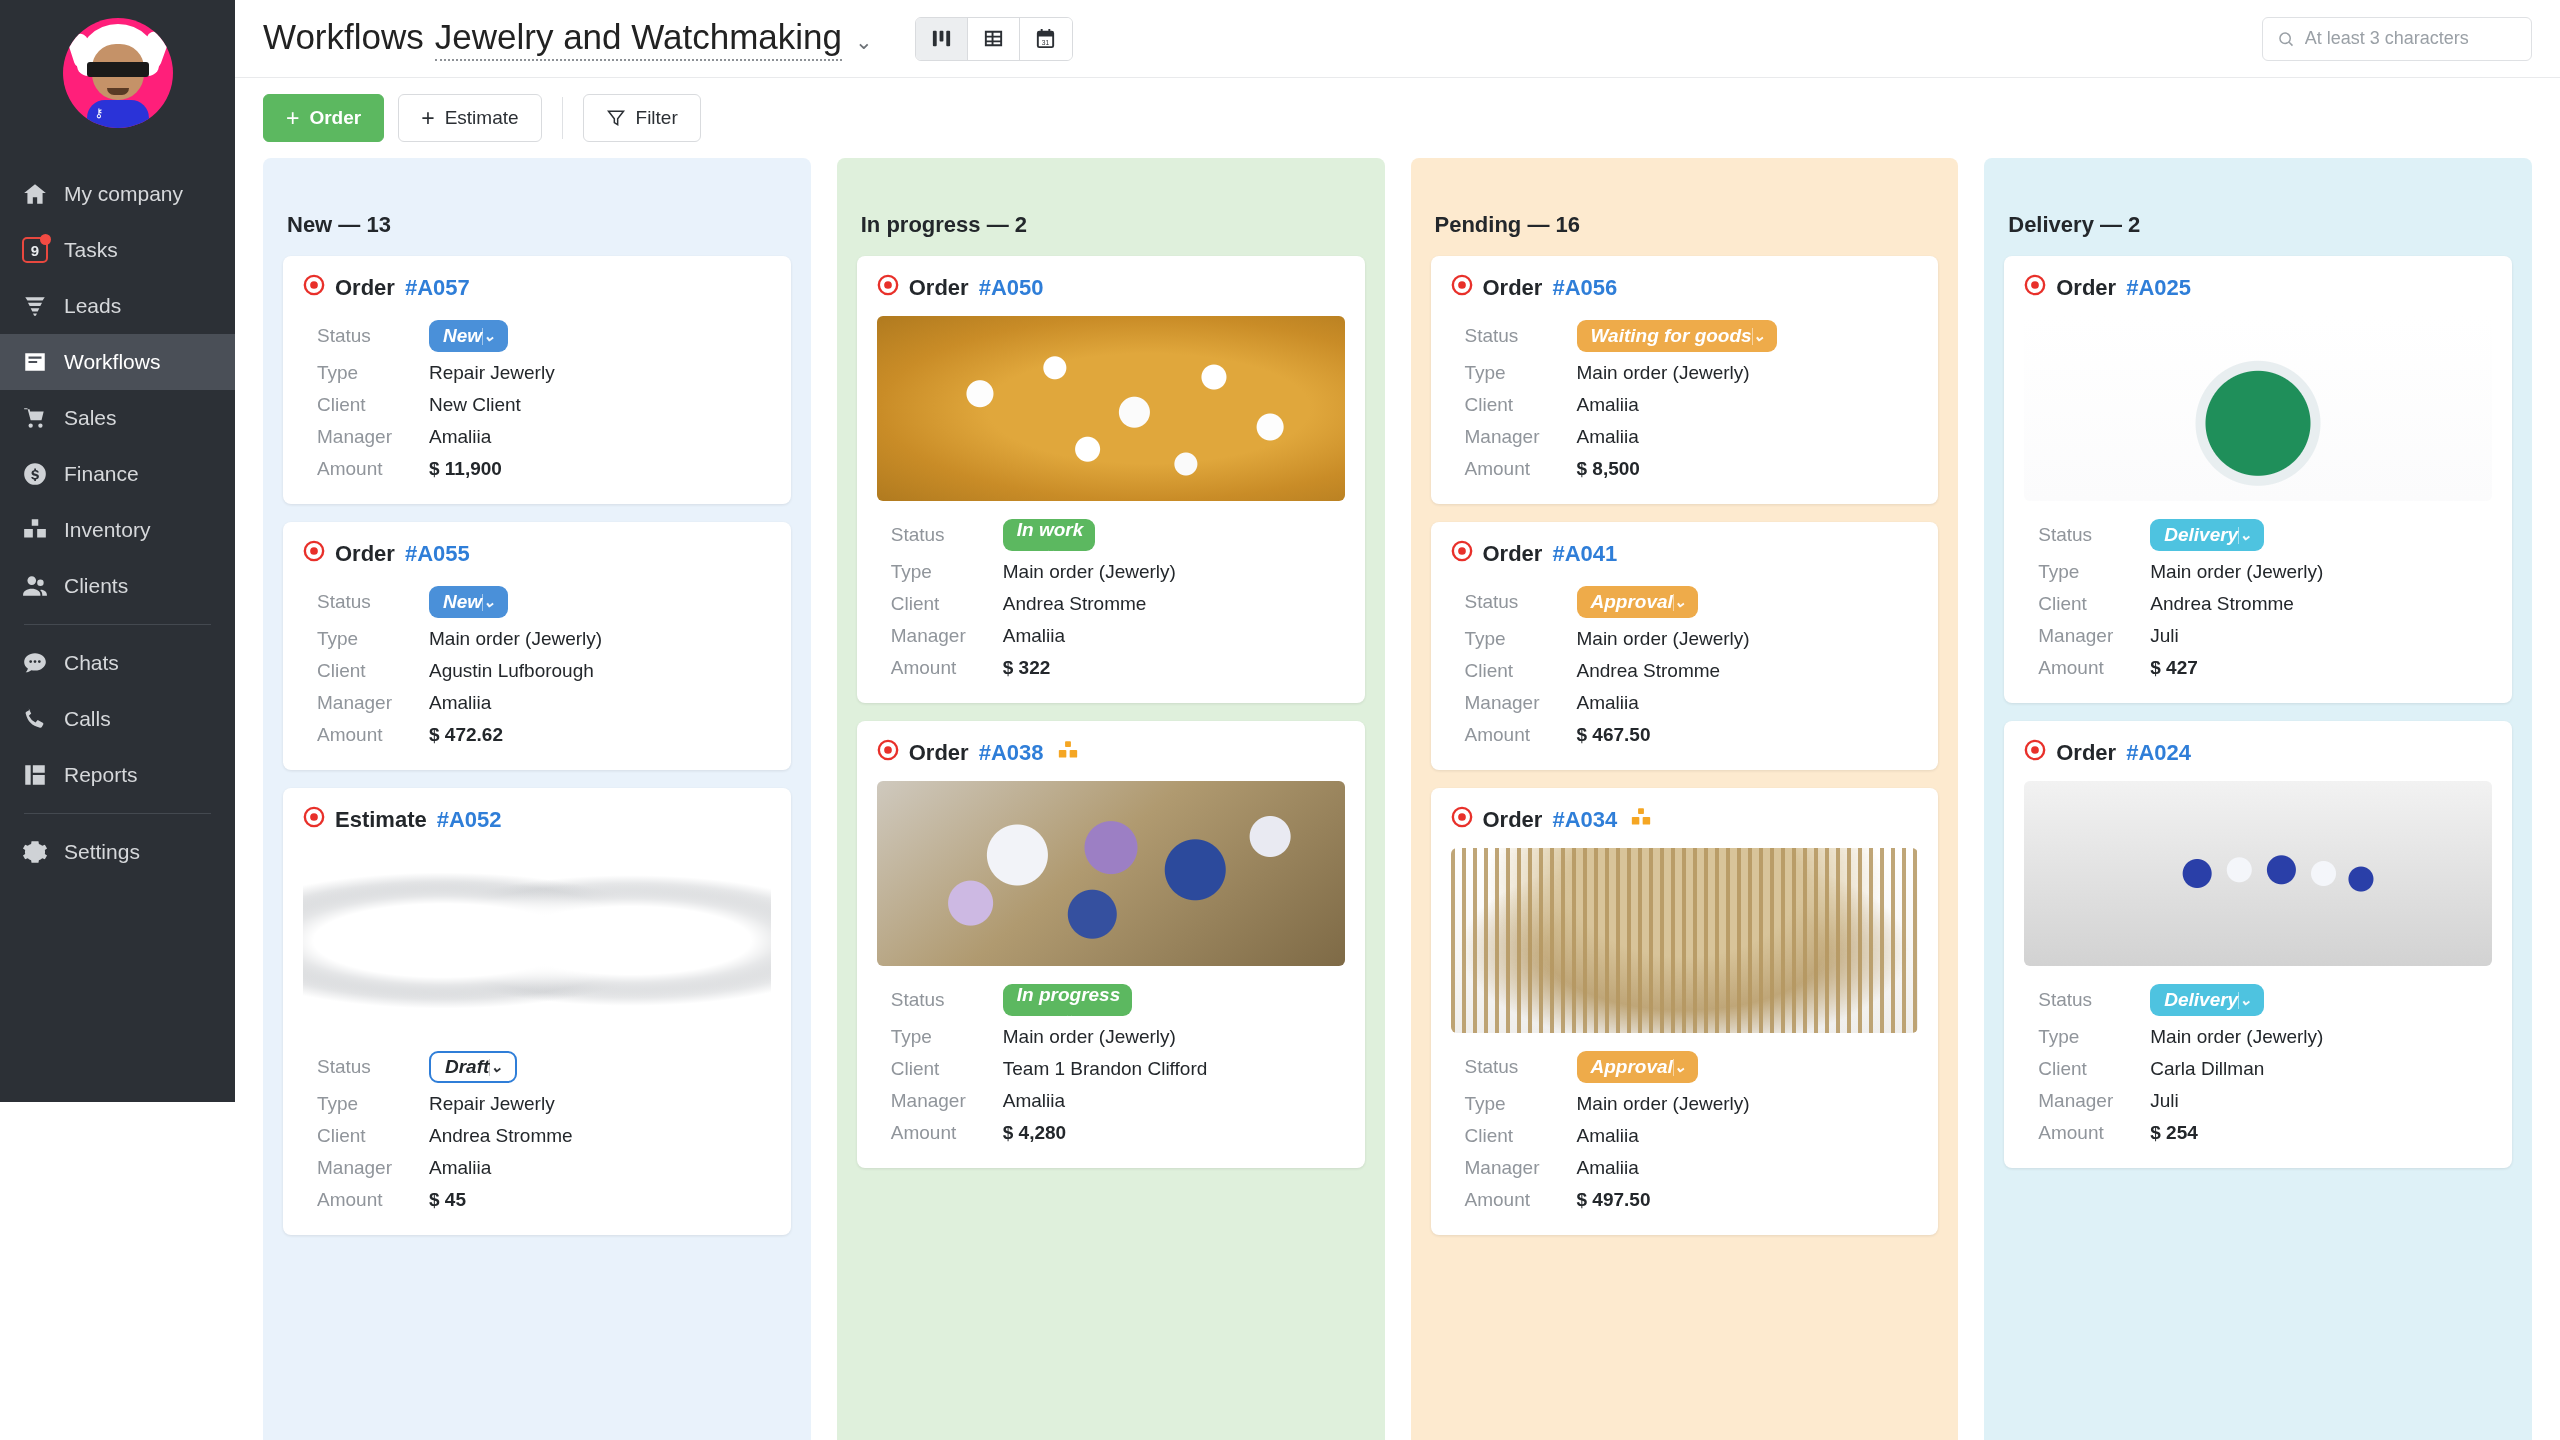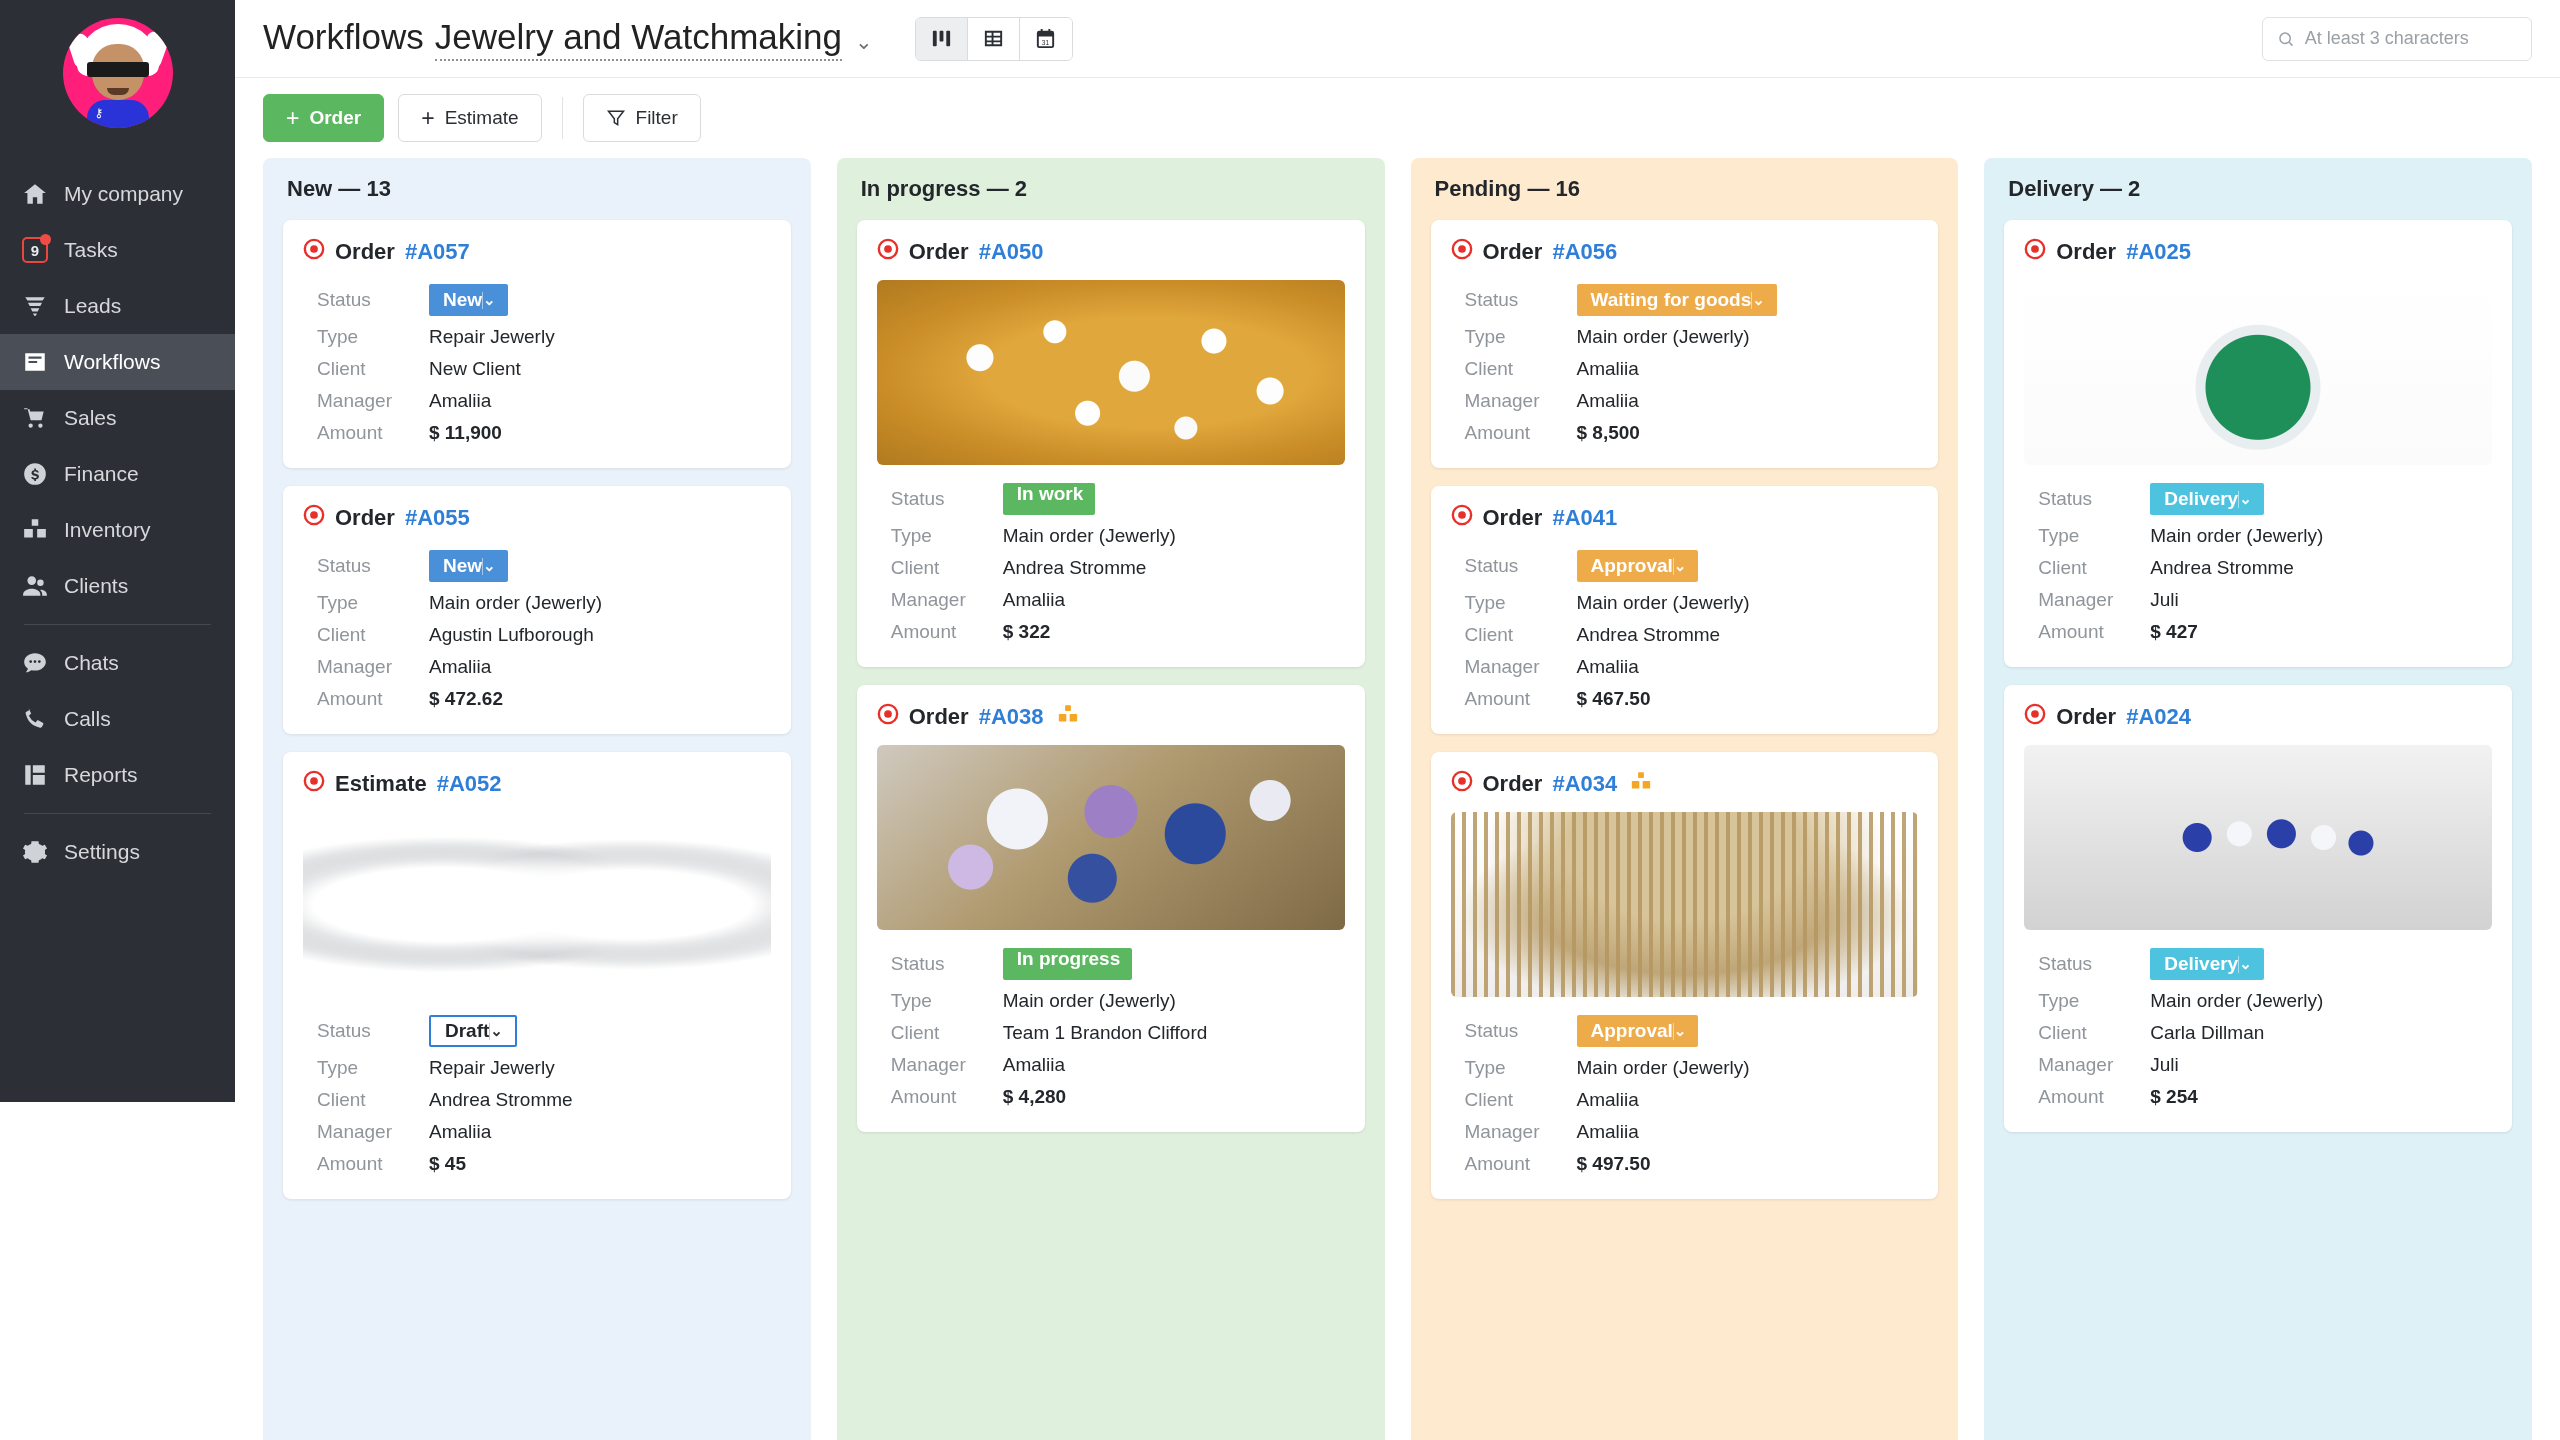--- a/index.html
+++ b/index.html
@@ -140,21 +140,22 @@
   
   .board {
     flex: 1; display: flex; gap: 26px; padding: 0 28px; overflow: hidden;
   }
   .column {
     flex: 1 1 0; min-width: 0; border-radius: 8px 8px 0 0;
     display: flex; flex-direction: column; overflow: hidden;
   }
   .col-head {
     font-size: 22px; font-weight: bold; color: #23272b;
-    padding: 18px 24px 18px 24px;
+    padding: 10px 24px 18px 24px;
+    margin-top: 44px;
   }
   .col-body { padding: 0 20px 20px 20px; display: flex; flex-direction: column; gap: 18px; }
 
   .card {
     background: #ffffff; border-radius: 8px; padding: 18px 20px 20px 20px;
     box-shadow: 0 1px 3px rgba(0,0,0,0.09);
   }
   .card-head {
     display: flex; align-items: center; gap: 10px; margin-bottom: 14px;
     font-size: 22px; font-weight: bold; color: #23272b;
@@ -224,22 +225,22 @@
 
   .rows { display: flex; flex-direction: column; gap: 2px; }
   .row { display: flex; align-items: center; min-height: 30px; }
   .row-label { width: 112px; flex: 0 0 112px; color: #90959b; font-size: 19px; margin-left: 14px; }
   .row-value { font-size: 19px; color: #23272b; }
   .row-value.bold { font-weight: bold; }
   .row.status-row { min-height: 40px; }
 
   .status-badge {
     display: inline-flex; align-items: center; gap: 0;
-    height: 32px; padding: 0 12px 0 14px; border-radius: 2px;
-    color: #fff; font-size: 19px; font-weight: bold; cursor: pointer;
+    height: 32px; padding: 0 12px 0 14px; border-radius: 9px;
+    color: #fff; font-size: 19px; font-weight: bold; cursor: pointer; font-style: italic;
   }
   .status-badge .divider { width: 1px; height: 17px; background: rgba(255,255,255,0.5); }
   .status-badge .car { font-size: 15px; opacity: 0.95; }
   .status-badge.outline {
     background: #fff; color: #23272b; border: 2px solid #2f7ed8;
   }
   .status-badge.outline .divider { background: rgba(0,0,0,0.22); }
 
   .sb-new { background: #4a90d9; }
   .sb-green { background: #5cb860; flex-direction: column; }

